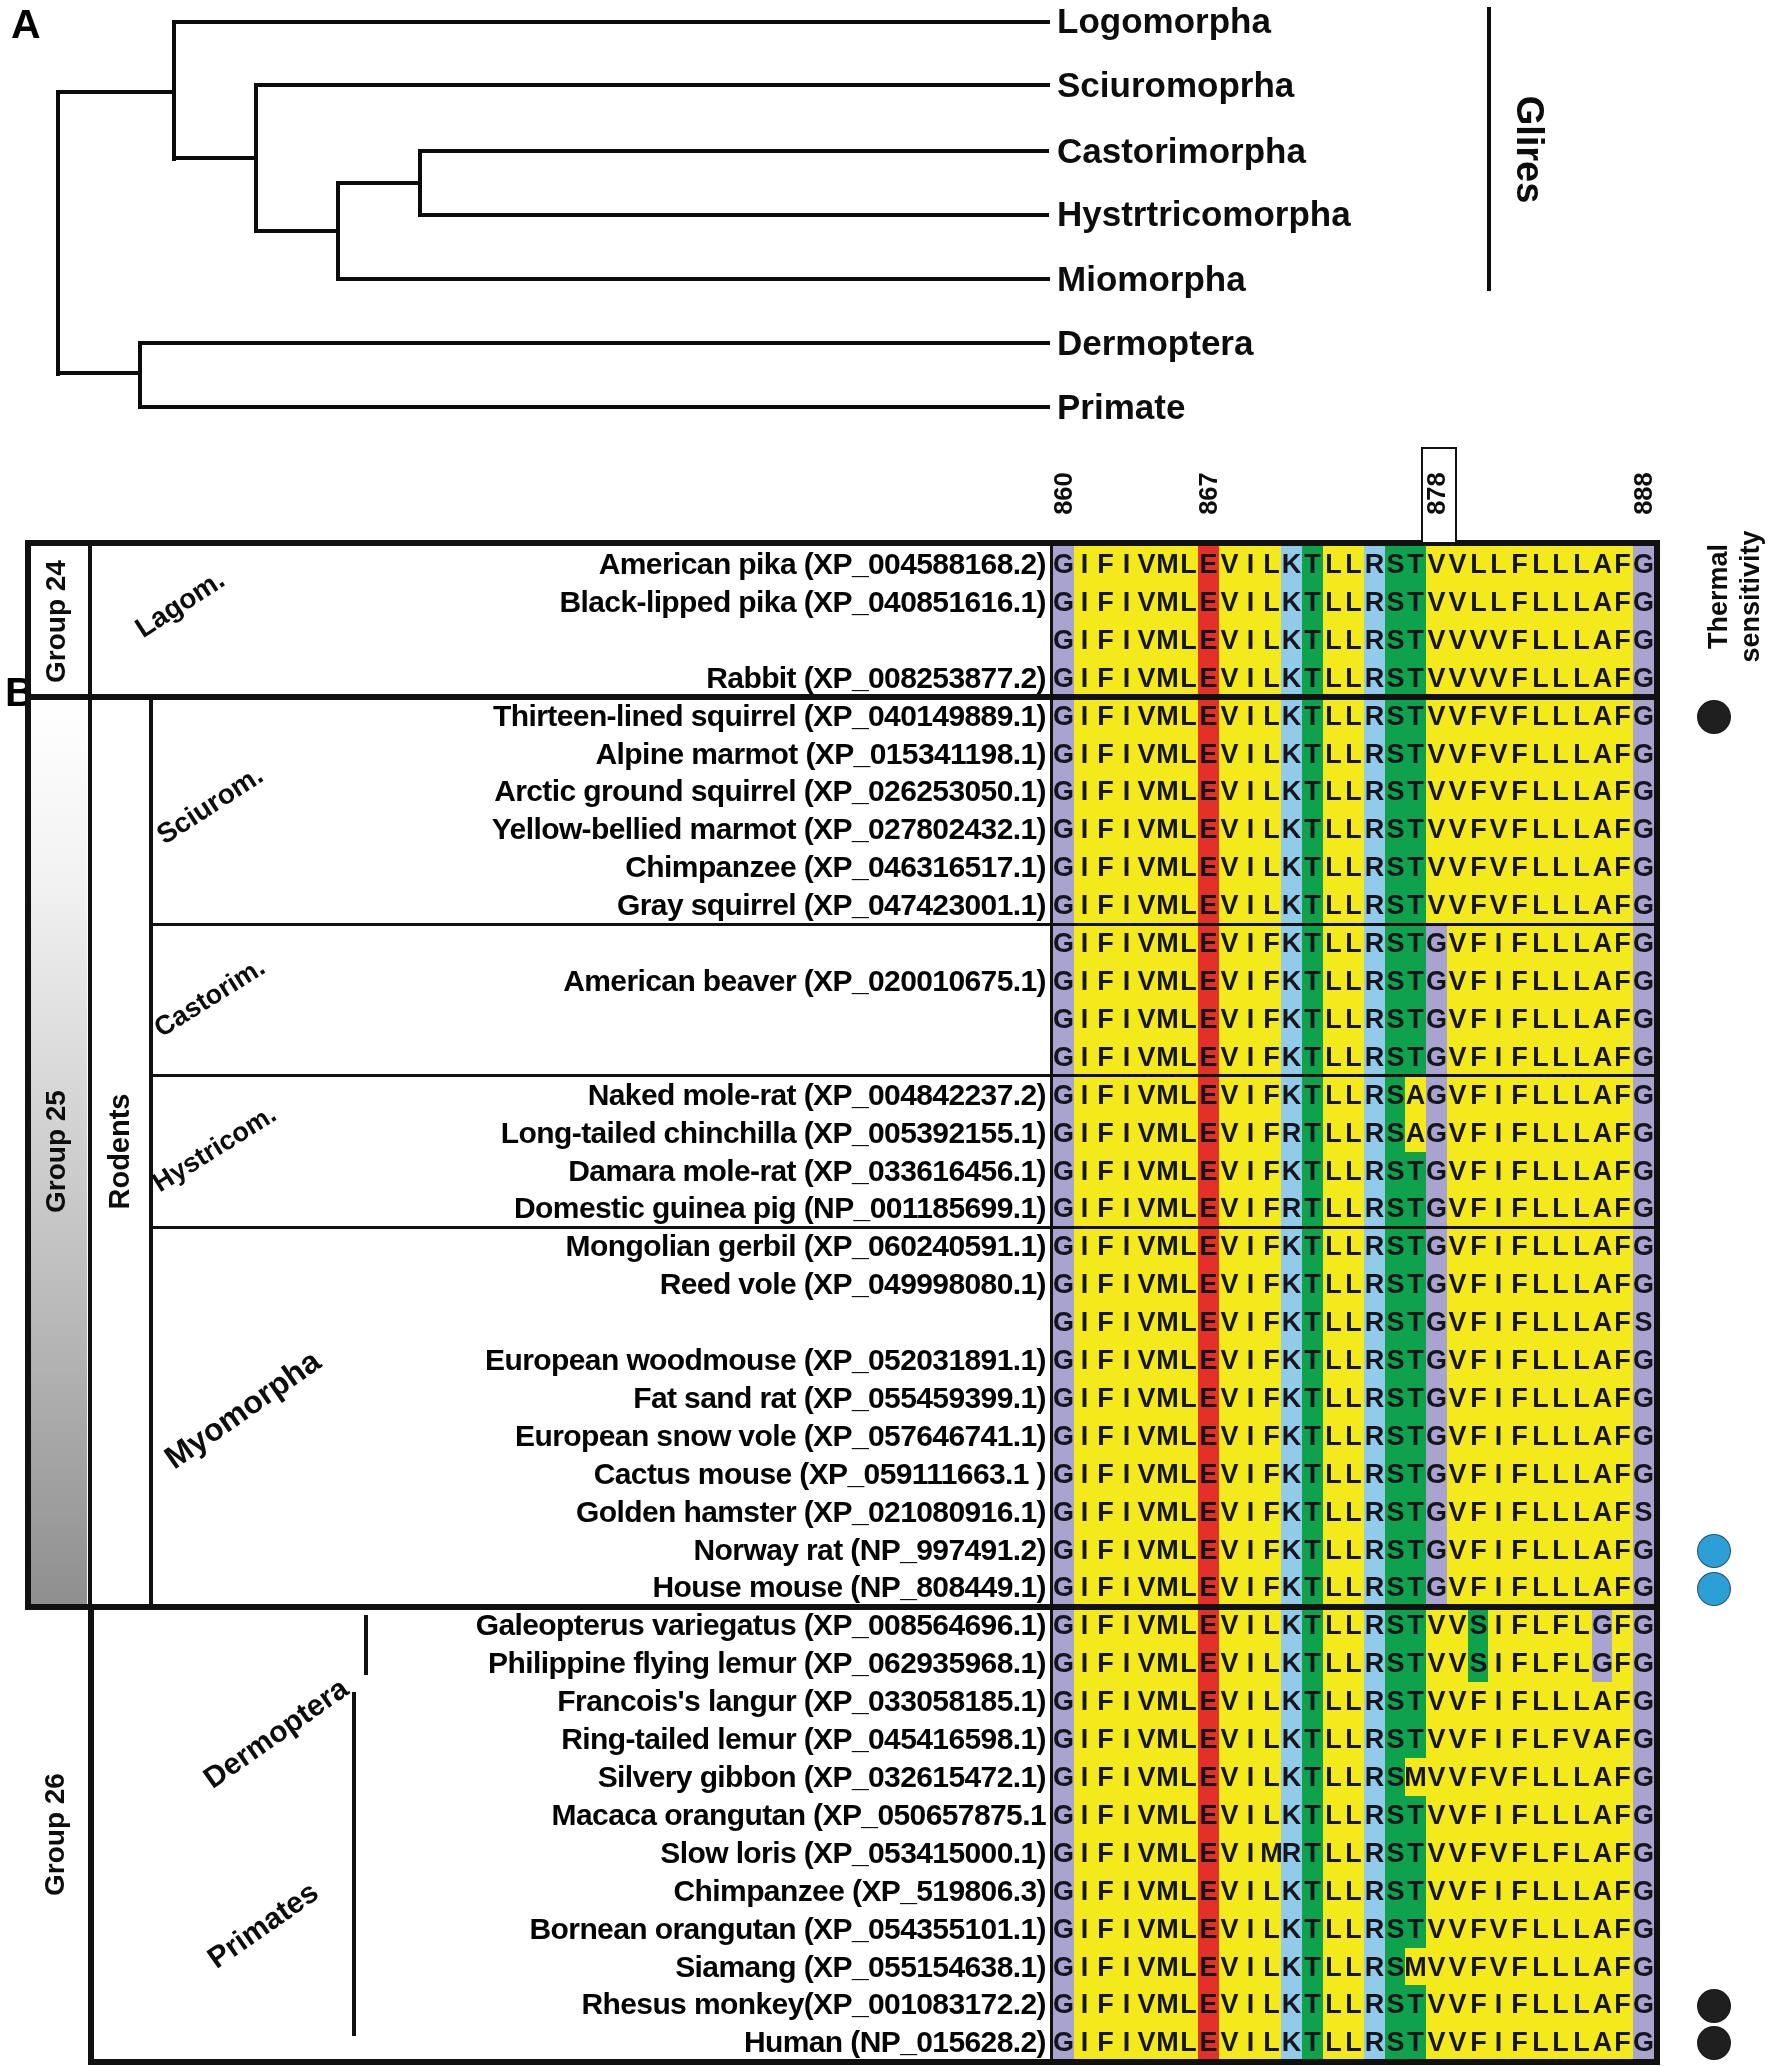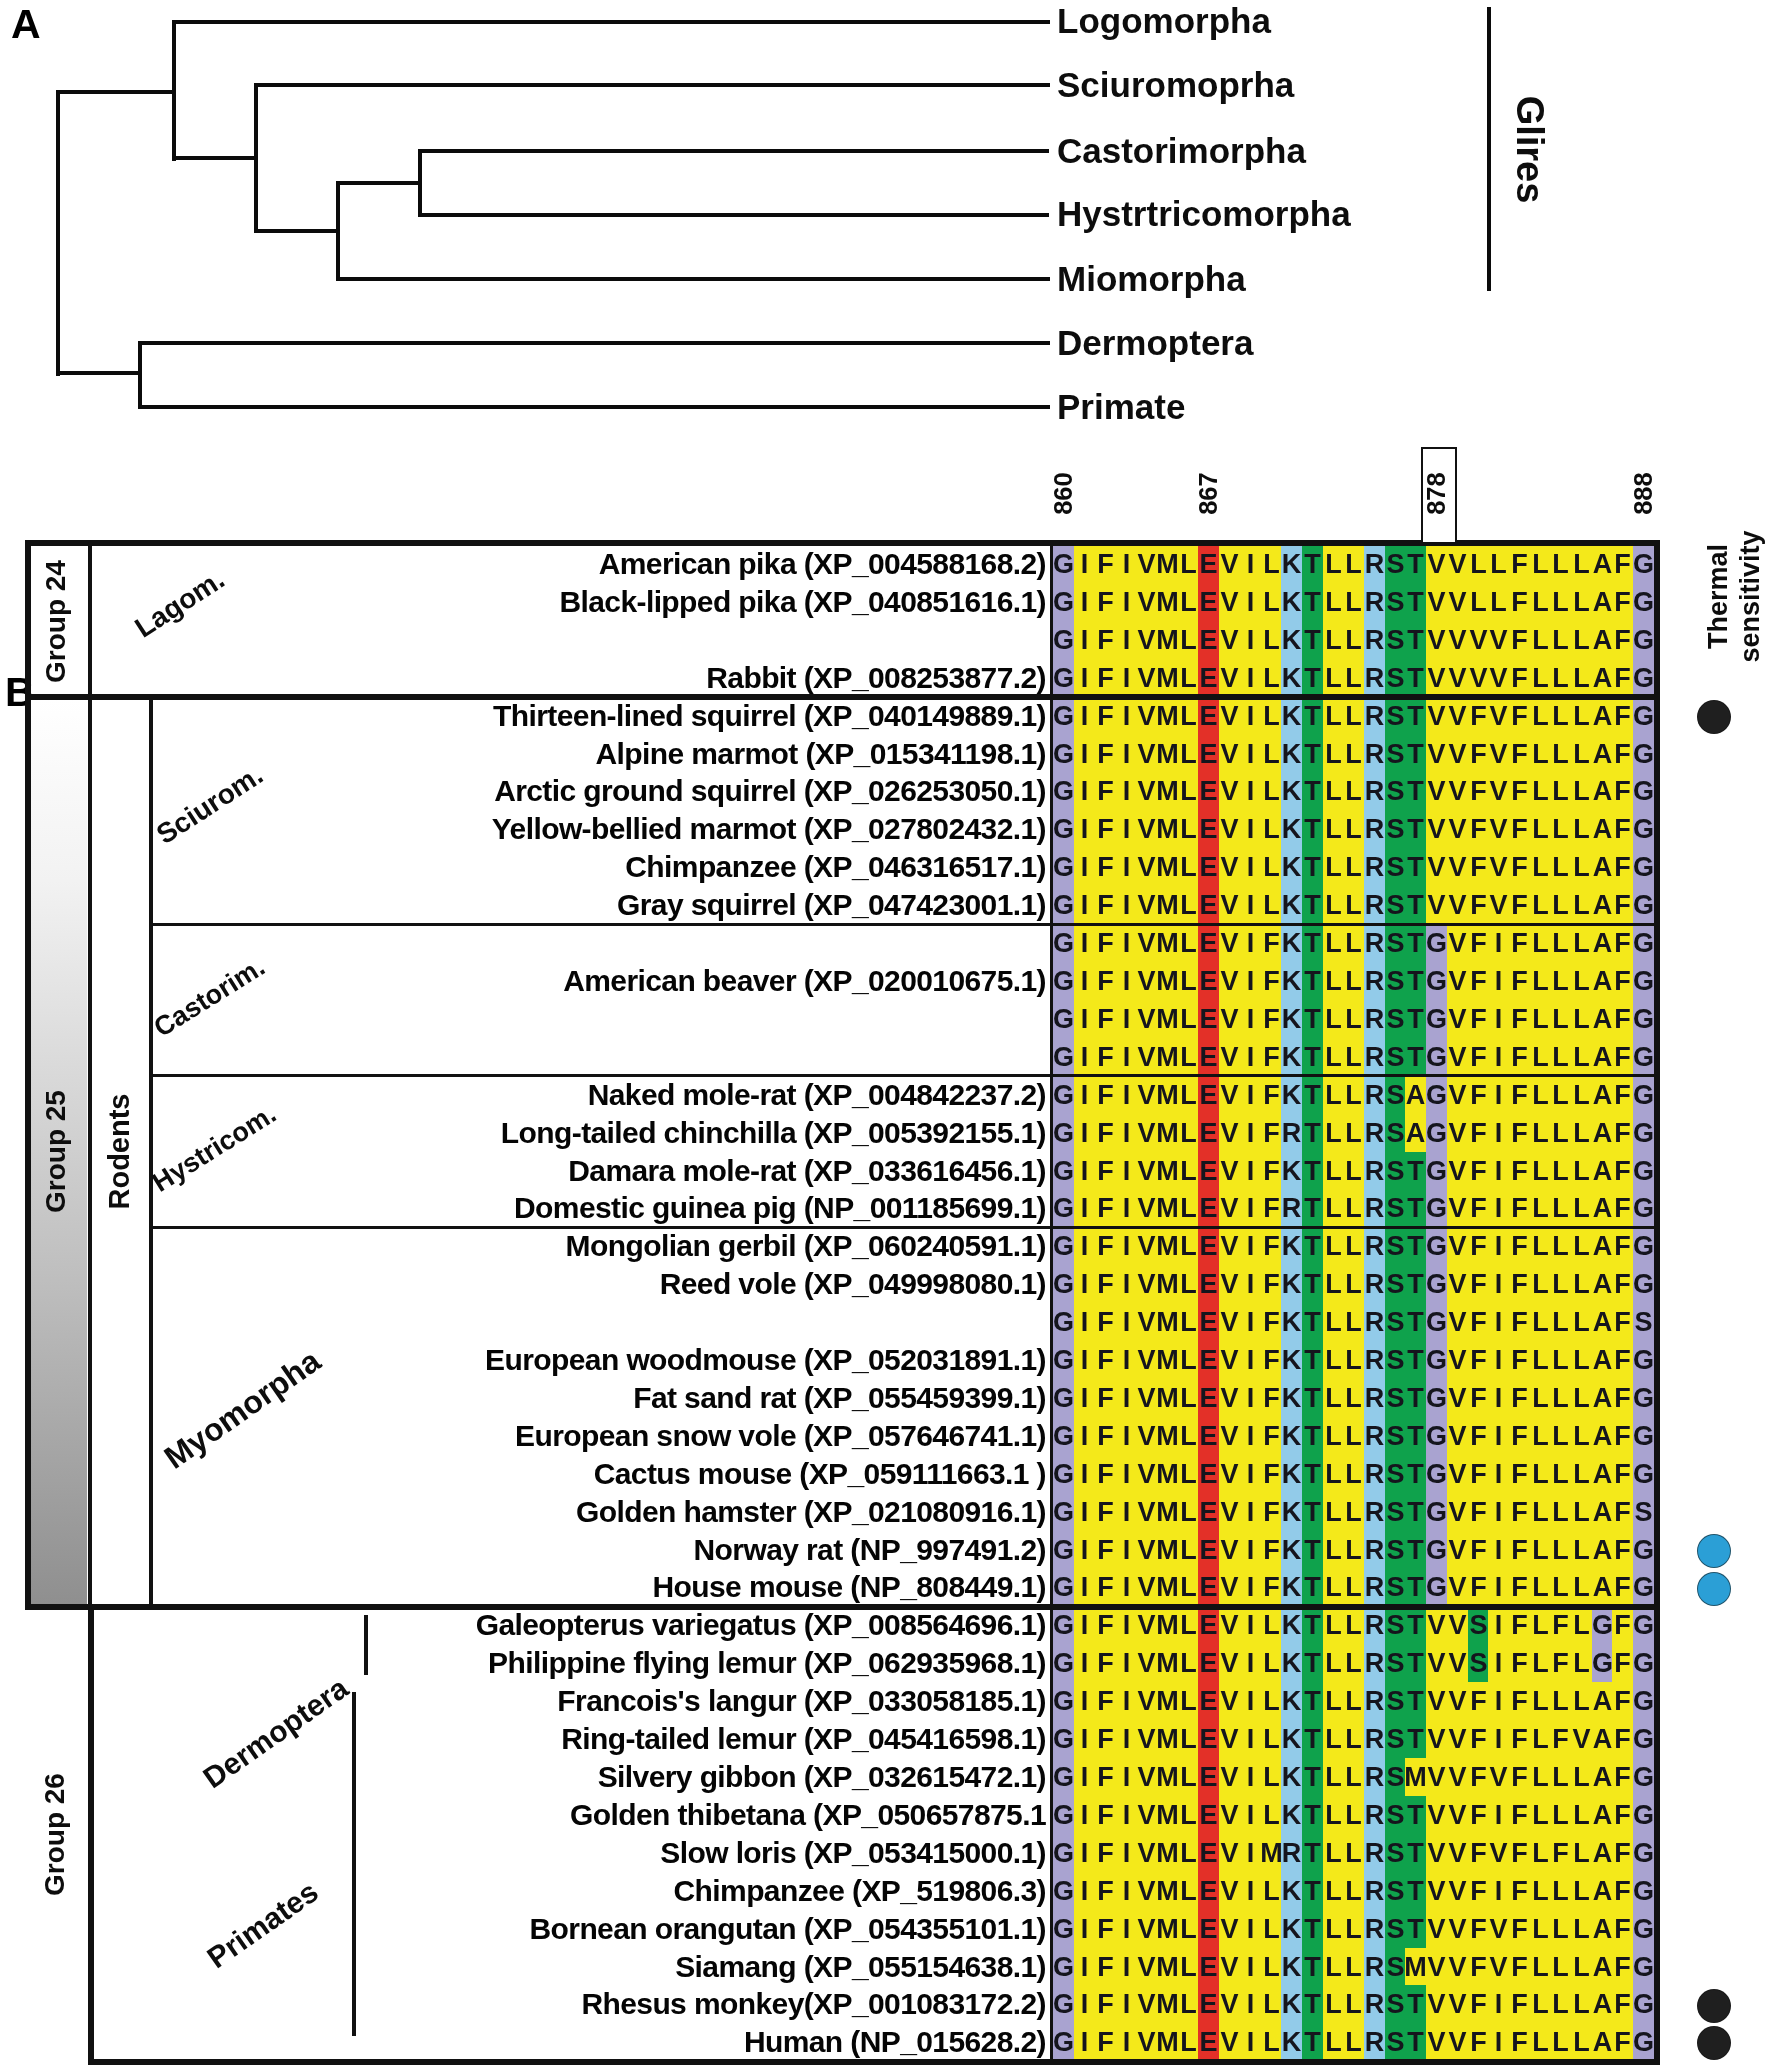--- a/index.html
+++ b/index.html
@@ -1043,21 +1043,21 @@
     <div class="seqcell" style="left: 1447px; top: 1758px; width: 21px; height: 38px; background: rgb(244, 233, 26);">V</div>
     <div class="seqcell" style="left: 1468px; top: 1758px; width: 21px; height: 38px; background: rgb(244, 233, 26);">F</div>
     <div class="seqcell" style="left: 1488px; top: 1758px; width: 21px; height: 38px; background: rgb(244, 233, 26);">V</div>
     <div class="seqcell" style="left: 1509px; top: 1758px; width: 21px; height: 38px; background: rgb(244, 233, 26);">F</div>
     <div class="seqcell" style="left: 1530px; top: 1758px; width: 21px; height: 38px; background: rgb(244, 233, 26);">L</div>
     <div class="seqcell" style="left: 1550px; top: 1758px; width: 21px; height: 38px; background: rgb(244, 233, 26);">L</div>
     <div class="seqcell" style="left: 1571px; top: 1758px; width: 21px; height: 38px; background: rgb(244, 233, 26);">L</div>
     <div class="seqcell" style="left: 1592px; top: 1758px; width: 21px; height: 38px; background: rgb(244, 233, 26);">A</div>
     <div class="seqcell" style="left: 1612px; top: 1758px; width: 21px; height: 38px; background: rgb(244, 233, 26);">F</div>
     <div class="seqcell" style="left: 1633px; top: 1758px; width: 21px; height: 38px; background: rgb(169, 163, 208);">G</div>
-    <div class="name" style="left: 153px; top: 1796px; width: 893px; height: 38px; line-height: 38px;">Golden thibetana (XP_050657875.1</div>
+    <div class="name" style="left: 153px; top: 1796px; width: 893px; height: 38px; line-height: 38px;">Macaca orangutan (XP_050657875.1</div>
     <div class="seqcell" style="left: 1053px; top: 1796px; width: 21px; height: 38px; background: rgb(169, 163, 208);">G</div>
     <div class="seqcell" style="left: 1074px; top: 1796px; width: 21px; height: 38px; background: rgb(244, 233, 26);">I</div>
     <div class="seqcell" style="left: 1095px; top: 1796px; width: 21px; height: 38px; background: rgb(244, 233, 26);">F</div>
     <div class="seqcell" style="left: 1116px; top: 1796px; width: 21px; height: 38px; background: rgb(244, 233, 26);">I</div>
     <div class="seqcell" style="left: 1136px; top: 1796px; width: 21px; height: 38px; background: rgb(244, 233, 26);">V</div>
     <div class="seqcell" style="left: 1157px; top: 1796px; width: 21px; height: 38px; background: rgb(244, 233, 26);">M</div>
     <div class="seqcell" style="left: 1178px; top: 1796px; width: 21px; height: 38px; background: rgb(244, 233, 26);">L</div>
     <div class="seqcell" style="left: 1198px; top: 1796px; width: 21px; height: 38px; background: rgb(227, 48, 40);">E</div>
     <div class="seqcell" style="left: 1219px; top: 1796px; width: 21px; height: 38px; background: rgb(244, 233, 26);">V</div>
     <div class="seqcell" style="left: 1240px; top: 1796px; width: 21px; height: 38px; background: rgb(244, 233, 26);">I</div>

